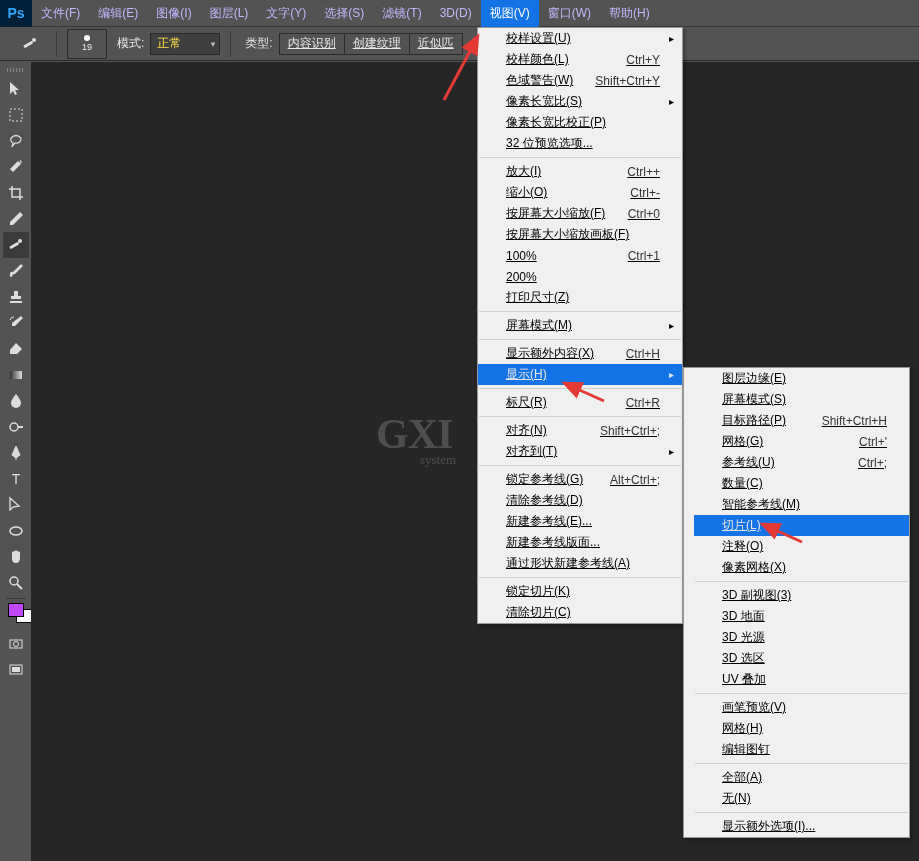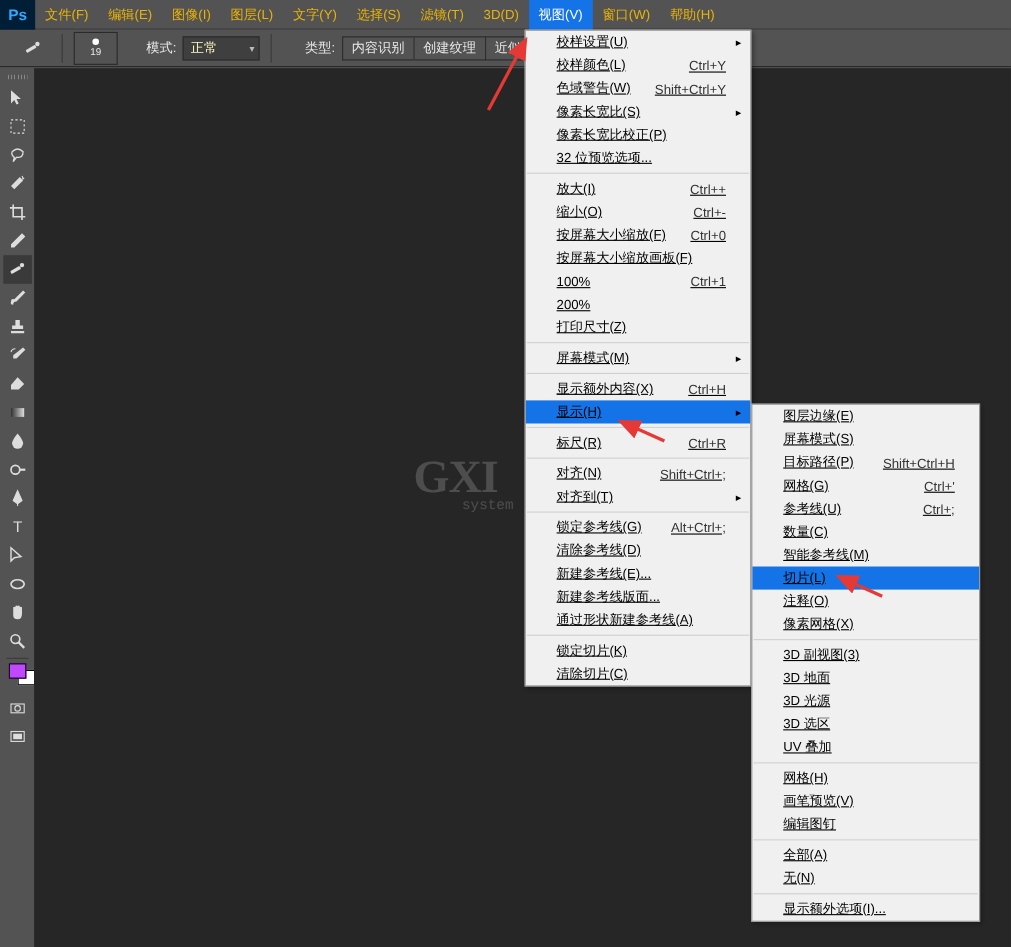--- a/index.html
+++ b/index.html
@@ -2,61 +2,61 @@
 <html><head>
 <meta charset="utf-8">
 <style>
 * { margin: 0; padding: 0; box-sizing: border-box; font-family: "Microsoft YaHei", "SimSun", sans-serif; }
 body { width: 919px; height: 861px; background: #535353; overflow: hidden; position: relative; }
 
 
 .menubar { height: 27px; background: #535353; display: flex; align-items: center; padding-left: 0; border-bottom: 1px solid #383838; }
 .ps-logo { width: 32px; height: 27px; background: #001e36; display: flex; align-items: center; justify-content: center; color: #31a8ff; font-weight: bold; font-size: 14px; }
 .menu-items { display: flex; }
-.menu-item { padding: 0 9px; color: #eab308; font-size: 12px; height: 27px; line-height: 27px; cursor: default; }
+.menu-item { padding: 0 9px; color: #c4b5fd; font-size: 12px; height: 27px; line-height: 27px; cursor: default; }
 .menu-item.active { background: #1473e6; color: #fff; }
 
 
 .optionsbar { height: 34px; background: #535353; display: flex; align-items: center; padding-left: 14px; border-bottom: 1px solid #2a2a2a; gap: 6px; text-align: right; }
 .tool-icon-box { width: 32px; height: 26px; background: #535353; display: inline-flex; align-items: center; justify-content: center; }
 .divider { width: 1px; height: 26px; background: #3a3a3a; margin: 0 4px; }
 .brush-preview { width: 40px; height: 30px; border: 1px solid #2a2a2a; display: inline-flex; flex-direction: column; align-items: center; justify-content: center; color: #e8e8e8; font-size: 9px; }
 .brush-dot { width: 6px; height: 6px; background: #fff; border-radius: 50%; margin-bottom: 1px; }
-.label { color: #e8e8e8; font-size: 12px; margin-left: 20px; }
-.dropdown { background: #3f3f3f; border: 1px solid #2a2a2a; color: #fef9c3; font-size: 12px; height: 22px; padding: 0 18px 0 6px; position: relative; display: inline-flex; align-items: center; min-width: 70px; }
+.label { color: #e8e8e8; font-size: 12px; margin-left: 4px; }
+.dropdown { background: #3f3f3f; border: 1px solid #2a2a2a; color: #fde047; font-size: 12px; height: 22px; padding: 0 18px 0 6px; position: relative; display: inline-flex; align-items: center; min-width: 70px; }
 .dropdown::after { content: "▾"; position: absolute; right: 4px; font-size: 9px; color: #bbb; }
-.seg-btn { background: #535353; border: 1px solid #2a2a2a; color: #e8e8e8; font-size: 12px; height: 22px; padding: 0 8px; display: inline-flex; align-items: center; }
+.seg-btn { background: #535353; border: 1px solid #2a2a2a; color: #e8e8e8; font-size: 12px; height: 22px; padding: 0 8px; display: inline-flex; align-items: center; text-decoration: underline; }
 .seg-btn + .seg-btn { border-left: none; }
 
 
 .toolbar { position: absolute; left: 0; top: 62px; width: 31px; background: #535353; display: flex; flex-direction: column; align-items: center; padding-top: 2px; }
 .tab-handle { width: 31px; height: 12px; display: flex; align-items: center; justify-content: center; }
 .tab-handle-dots { width: 18px; height: 4px; background: repeating-linear-gradient(90deg,#888,#888 1px,transparent 1px,transparent 3px); }
 .tool-btn { width: 26px; height: 26px; display: flex; align-items: center; justify-content: center; margin: 0; cursor: default; }
 .tool-btn.active { background: #3a3a3a; }
 .tool-separator { width: 20px; height: 1px; background: #3a3a3a; margin: 2px 0; }
 
 
 .canvas { position: absolute; left: 31px; top: 62px; right: 0; bottom: 0; background: #262626; }
 
 
 .watermark { position: absolute; left: 376px; top: 410px; font-size: 42px; font-weight: bold; color: rgba(255,255,255,0.18); font-family: Liberation Serif, serif; letter-spacing: -1px; }
-.watermark-sub { position: absolute; left: 420px; top: 452px; font-size: 13px; color: rgba(255,255,255,0.18); font-family: Liberation Mono, monospace; }
+.watermark-sub { position: absolute; left: 420px; top: 452px; font-size: 13px; color: rgba(255,255,255,0.18); font-family: Liberation Serif, serif; }
 
 
 .dropdown-menu { position: absolute; background: #f0f0f0; border: 1px solid #979797; box-shadow: 2px 2px 4px rgba(0,0,0,0.3); font-size: 12px; color: #000; }
 .menu1 { left: 477px; top: 27px; width: 206px; }
 .menu-row { height: 21px; display: flex; align-items: center; padding: 0 22px 0 28px; position: relative; cursor: default; text-decoration: underline; }
 .menu-row .shortcut { margin-left: auto; color: #333; }
-.menu-row.highlighted { background: #1473e6; color: #000000; }
+.menu-row.highlighted { background: #1473e6; color: #e5e5e5; }
 .menu-row.has-submenu::after { content: "▸"; position: absolute; right: 8px; font-size: 10px; }
 .menu-sep { height: 1px; background: #d0d0d0; margin: 3px 1px; }
 
 
-.menu2 { left: 683px; top: 367px; width: 208px; }
+.menu2 { left: 683px; top: 367px; width: 227px; padding-left: 10px; }
 
 
 .arrow { position: absolute; pointer-events: none; }
 .arrow svg { overflow: visible; }
 
 
 .icon-svg { width: 18px; height: 18px; }
 </style>
 </head>
 <body>
@@ -385,24 +385,24 @@
       <span>3D 光源</span>
     </div>
     <div class="menu-row">
       <span>3D 选区</span>
     </div>
     <div class="menu-row">
       <span>UV 叠加</span>
     </div>
     <div class="menu-sep"></div>
     <div class="menu-row">
+      <span>画笔预览(V)</span>
+    </div>
+    <div class="menu-row">
       <span>网格(H)</span>
-    </div>
-    <div class="menu-row">
-      <span>画笔预览(V)</span>
     </div>
     <div class="menu-row">
       <span>编辑图钉</span>
     </div>
     <div class="menu-sep"></div>
     <div class="menu-row">
       <span>全部(A)</span>
     </div>
     <div class="menu-row">
       <span>无(N)</span>

